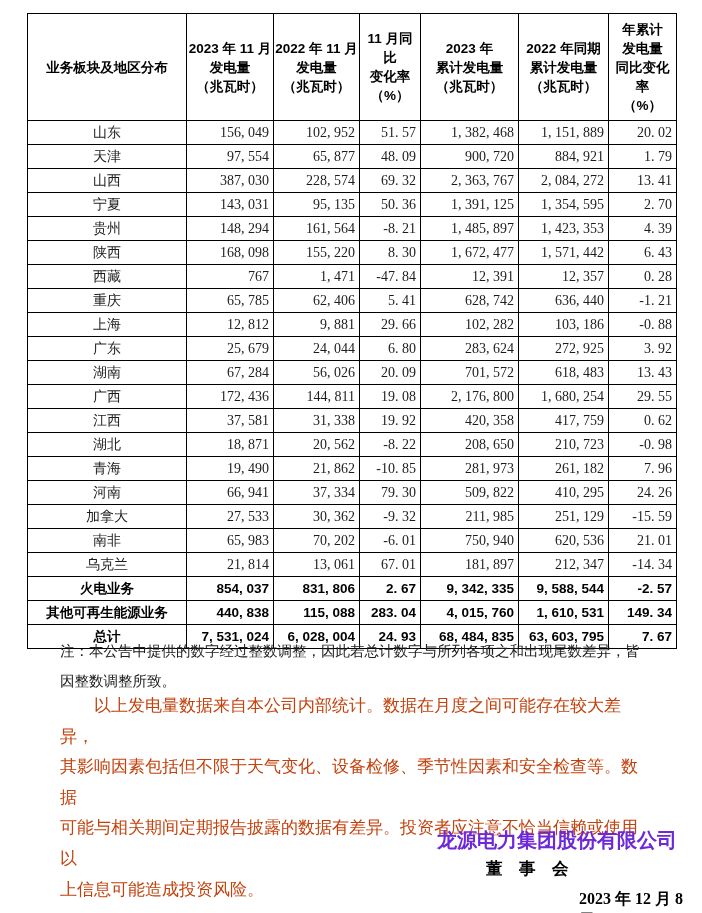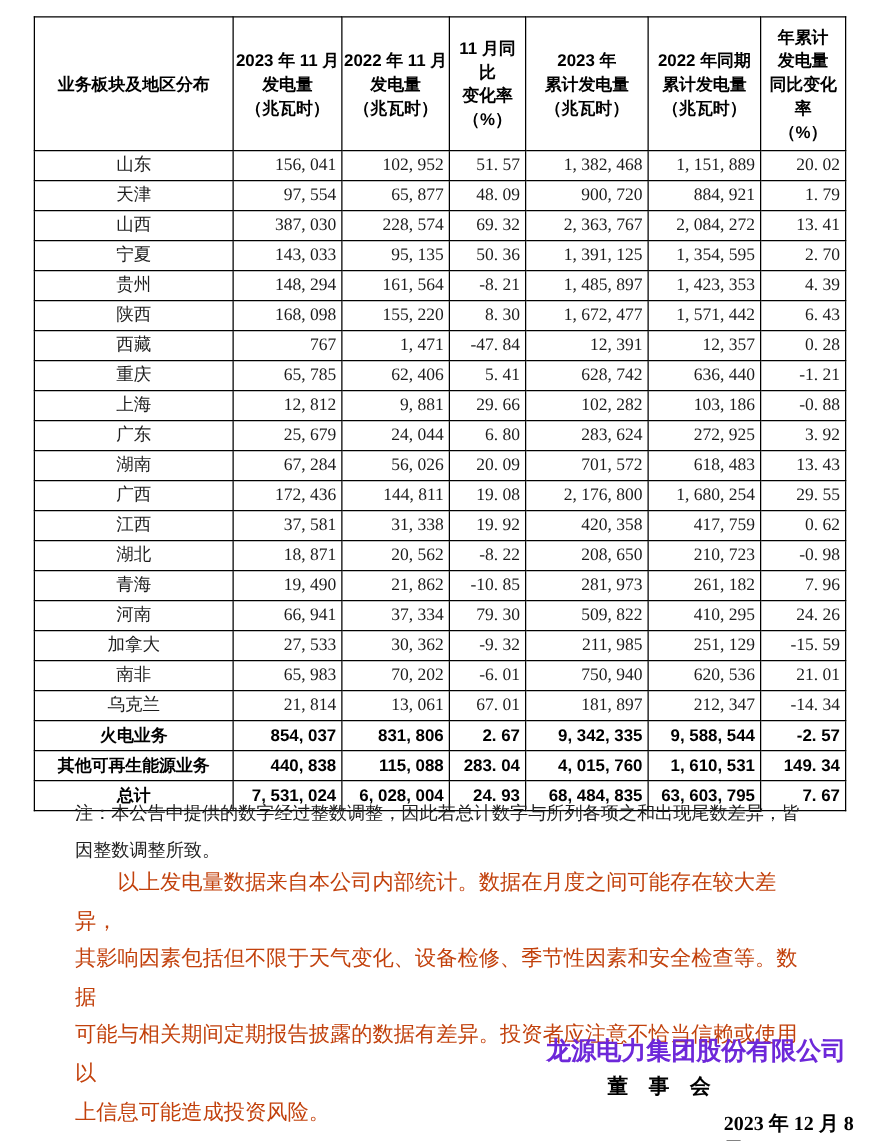--- a/index.html
+++ b/index.html
@@ -107,21 +107,21 @@
           <th>年累计
 发电量
 同比变化
 率
 （%）</th>
         </tr>
       </thead>
     <tbody>
         <tr>
           <td class="label">山东</td>
-          <td class="num">156, 041</td>
+          <td class="num">156, 049</td>
           <td class="num">102, 952</td>
           <td class="num">51. 57</td>
           <td class="num">1, 382, 468</td>
           <td class="num">1, 151, 889</td>
           <td class="num">20. 02</td>
         </tr>
         <tr>
           <td class="label">天津</td>
           <td class="num">97, 554</td>
           <td class="num">65, 877</td>
@@ -134,21 +134,21 @@
           <td class="label">山西</td>
           <td class="num">387, 030</td>
           <td class="num">228, 574</td>
           <td class="num">69. 32</td>
           <td class="num">2, 363, 767</td>
           <td class="num">2, 084, 272</td>
           <td class="num">13. 41</td>
         </tr>
         <tr>
           <td class="label">宁夏</td>
-          <td class="num">143, 033</td>
+          <td class="num">143, 031</td>
           <td class="num">95, 135</td>
           <td class="num">50. 36</td>
           <td class="num">1, 391, 125</td>
           <td class="num">1, 354, 595</td>
           <td class="num">2. 70</td>
         </tr>
         <tr>
           <td class="label">贵州</td>
           <td class="num">148, 294</td>
           <td class="num">161, 564</td>

